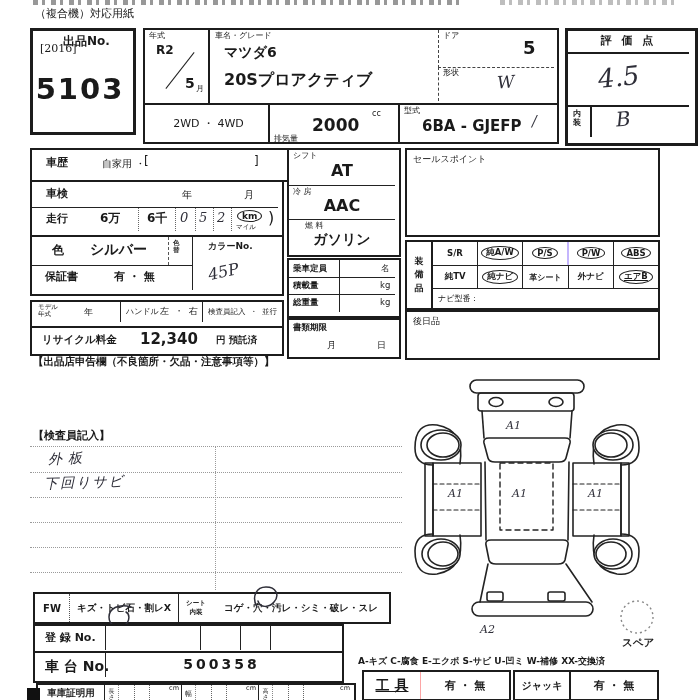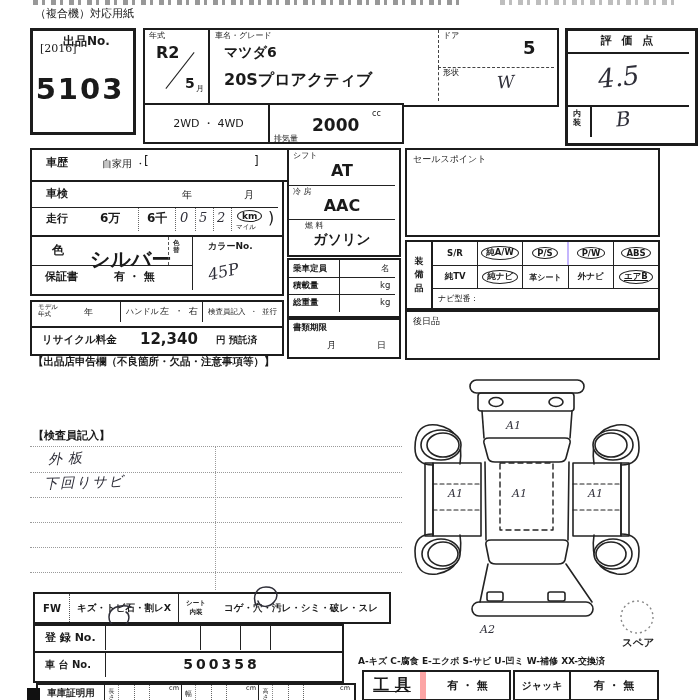--- a/index.html
+++ b/index.html
@@ -29,21 +29,21 @@
   <div class="t" style="left:35px;top:8px;font-size:11px;">（複合機）対応用紙</div>
 
   <div class="b" style="left:30px;top:28px;width:100px;height:101px;border-width:3px;">
     <div class="t bold" style="left:30px;top:4px;font-size:12px;">出品No.</div>
     <div class="t" style="left:7px;top:12px;font-size:11px;font-family:'DejaVu Serif',serif;">[2016]</div>
     <div class="t bold" style="left:0;top:42px;width:94px;text-align:center;font-size:29px;letter-spacing:2px;">5103</div>
   </div>
 
   <div class="b" style="left:143px;top:28px;width:67px;height:75px;">
     <div class="t" style="left:4px;top:2px;font-size:8px;">年式</div>
-    <div class="t bold" style="left:11px;top:14px;font-size:16px;">R2</div>
+    <div class="t bold" style="left:11px;top:14px;font-size:12px;">R2</div>
     <div style="position:absolute;left:12px;top:40px;width:46px;height:0;border-top:1.5px solid #222;transform:rotate(-52deg);"></div>
     <div class="t bold" style="left:40px;top:46px;font-size:14px;">5</div>
     <div class="t" style="left:51px;top:55px;font-size:8px;">月</div>
   </div>
 
   <div class="b" style="left:208px;top:28px;width:347px;height:75px;">
     <div class="t" style="left:5px;top:2px;font-size:8px;">車名・グレード</div>
     <div class="t bold" style="left:14px;top:15px;font-size:14px;">マツダ6</div>
     <div class="t bold" style="left:14px;top:41px;font-size:16px;">20Sプロアクティブ</div>
 
@@ -55,20 +55,25 @@
       <div class="t" style="left:4px;top:2px;font-size:8px;">形状</div>
       <div class="t hw" style="left:58px;top:6px;font-size:17px;transform:rotate(-4deg);">W</div>
     </div>
   </div>
 
   <div class="b cell" style="left:143px;top:103px;width:127px;height:37px;font-size:11px;">2WD ・ 4WD</div>
   <div class="b" style="left:268px;top:103px;width:132px;height:37px;">
     <div class="t" style="left:4px;top:2px;font-size:8px;margin-top:28px;">排気量</div>
     <div class="t bold" style="left:42px;top:11px;font-size:17px;">2000</div>
     <div class="t" style="left:102px;top:5px;font-size:8px;">cc</div>
+  </div>
+  <div class="b" style="left:398px;top:103px;width:157px;height:37px;">
+    <div class="t" style="left:4px;top:2px;font-size:8px;">型式</div>
+    <div class="t bold" style="left:22px;top:13px;font-size:15px;">6BA - GJEFP</div>
+    <div class="t hw" style="left:132px;top:9px;font-size:14px;">/</div>
   </div>
 
   <div class="b" style="left:565px;top:28px;width:127px;height:112px;border-width:3px;">
     <div class="t bold" style="left:0;top:4px;width:121px;text-align:center;font-size:11px;letter-spacing:3px;">評 価 点</div>
     <div style="position:absolute;left:0;top:21px;width:121px;border-top:2px solid #1c1c1c;"></div>
     <div class="t hw" style="left:30px;top:32px;font-size:26px;transform:rotate(-6deg);">4.5</div>
     <div style="position:absolute;left:0;top:74px;width:121px;border-top:2px solid #1c1c1c;"></div>
     <div class="t" style="left:5px;top:79px;font-size:8px;font-weight:bold;">内
 装</div>
     <div style="position:absolute;left:22px;top:74px;height:32px;border-left:2px solid #1c1c1c;"></div>
@@ -98,21 +103,21 @@
     <div class="t hw" style="left:148px;top:29px;font-size:13px;">0</div>
     <div class="t hw" style="left:167px;top:29px;font-size:13px;">5</div>
     <div class="t hw" style="left:185px;top:29px;font-size:13px;">2</div>
     <div class="t bold" style="left:205px;top:28px;font-size:9px;"><span class="oval">km</span></div>
     <div class="t" style="left:204px;top:42px;font-size:6.5px;">マイル</div>
     <div class="t" style="left:236px;top:27px;font-size:16px;">)</div>
   </div>
 
   <div class="b" style="left:30px;top:235px;width:250px;height:57px;">
     <div class="t bold" style="left:20px;top:7px;font-size:12px;">色</div>
-    <div class="t bold" style="left:58px;top:13px;font-size:20px;font-family:Liberation Mono, monospace;">シルバー</div>
+    <div class="t bold" style="left:58px;top:5px;font-size:14px;">シルバー</div>
     <div style="position:absolute;left:136px;top:0;height:28px;border-left:1.5px dashed #555;"></div>
     <div class="t" style="left:141px;top:3px;font-size:6.5px;font-weight:bold;">色
 替</div>
     <div class="sv" style="left:160px;top:0;height:53px;"></div>
     <div class="t bold" style="left:176px;top:4px;font-size:9px;">カラーNo.</div>
     <div style="position:absolute;left:0;top:28px;width:160px;border-top:1.5px solid #222;"></div>
     <div class="t bold" style="left:13px;top:34px;font-size:11px;">保証書</div>
     <div class="t" style="left:82px;top:34px;font-size:11px;font-weight:bold;">有 ・ 無</div>
     <div class="t hw" style="left:176px;top:26px;font-size:16px;transform:rotate(-12deg);">45P</div>
   </div>
@@ -246,21 +251,21 @@
   </svg>
 
   <div class="b" style="left:33px;top:624px;width:307px;height:28px;">
     <div class="t bold" style="left:10px;top:6px;font-size:11px;">登 録 No.</div>
     <div class="sv" style="left:70px;top:0;height:24px;"></div>
     <div class="sv" style="left:165px;top:0;height:24px;"></div>
     <div class="sv" style="left:205px;top:0;height:24px;"></div>
     <div class="sv" style="left:235px;top:0;height:24px;"></div>
   </div>
   <div class="b" style="left:33px;top:651px;width:307px;height:28px;">
-    <div class="t bold" style="left:10px;top:6px;font-size:10px;">車 台 No.</div>
+    <div class="t bold" style="left:10px;top:6px;font-size:14px;">車 台 No.</div>
     <div class="sv" style="left:70px;top:0;height:24px;"></div>
     <div class="t bold" style="left:70px;top:4px;width:233px;text-align:center;font-size:14px;letter-spacing:3px;">500358</div>
   </div>
 
   <div class="b" style="left:36px;top:683px;width:316px;height:17px;display:flex;border-bottom:none;">
     <div class="cell" style="width:66px;border-right:1.5px solid #222;font-size:9.5px;font-weight:bold;">車庫証明用</div>
     <div class="cell" style="width:13px;font-size:6px;white-space:pre-line;line-height:1;">長
 さ</div>
     <div style="width:62px;position:relative;border-left:1px dotted #888;">
       <span class="dv" style="left:15px;top:0;height:17px;border-left-width:1px;"></span>
@@ -278,21 +283,21 @@
     <div style="flex:1;position:relative;border-left:1px dotted #888;">
       <span class="dv" style="left:15px;top:0;height:17px;border-left-width:1px;"></span>
       <span class="dv" style="left:30px;top:0;height:17px;border-left-width:1px;"></span>
       <span class="t" style="right:4px;top:0;font-size:6.5px;">cm</span>
     </div>
   </div>
   <div style="position:absolute;left:27px;top:688px;width:13px;height:12px;background:#111;"></div>
 
   <div class="t bold" style="left:358px;top:656px;font-size:9px;white-space:nowrap;">A-キズ C-腐食 E-エクボ S-サビ U-凹ミ W-補修 XX-交換済</div>
   <div class="b" style="left:362px;top:670px;width:145px;height:27px;display:flex;">
-    <div class="cell" style="width:56px;border-right:6px solid #fca5a5;font-size:16px;font-weight:bold;text-decoration:underline;">工 具</div>
+    <div class="cell" style="width:56px;border-right:1px solid #fca5a5;font-size:14px;font-weight:bold;text-decoration:underline;">工 具</div>
     <div class="cell" style="flex:1;font-size:11px;font-weight:bold;">有 ・ 無</div>
   </div>
   <div class="b" style="left:513px;top:670px;width:142px;height:27px;display:flex;">
     <div class="cell" style="width:54px;border-right:2px solid #1c1c1c;font-size:10px;font-weight:bold;">ジャッキ</div>
     <div class="cell" style="flex:1;font-size:11px;font-weight:bold;">有 ・ 無</div>
   </div>
 
   <svg style="position:absolute;left:408px;top:372px;" width="292" height="266" viewBox="0 0 292 266">
     <g fill="none" stroke="#232323" stroke-width="1.6" stroke-linejoin="round" stroke-linecap="round">
       <rect x="62" y="8" width="114" height="13" rx="6.5"></rect>

